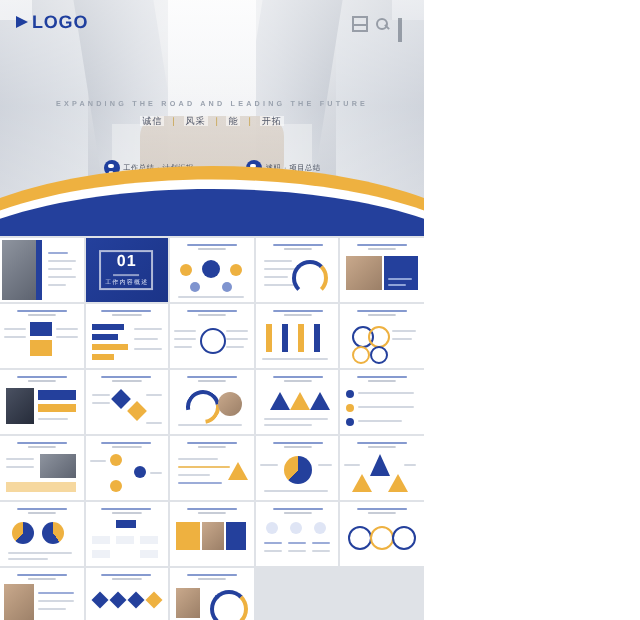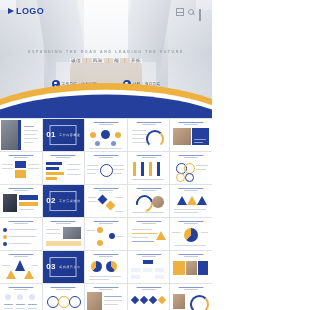--- a/index.html
+++ b/index.html
@@ -81,21 +81,21 @@
   .thumb{position:relative;background:#fff;overflow:hidden;}
   .thumb .hd{position:absolute;left:50%;transform:translateX(-50%);top:2.5px;width:60%;height:1.6px;
         background:#2347a8;opacity:.55;border-radius:1px;}
   .thumb .hd2{position:absolute;left:50%;transform:translateX(-50%);top:5px;width:34%;height:1px;
         background:#c7ccd6;border-radius:1px;}
 
   
   .thumb.sec{background:linear-gradient(135deg,#24409c,#1b3488);}
   .sec .box{position:absolute;left:50%;top:50%;transform:translate(-50%,-50%);
         width:60%;height:56%;border:1px solid rgba(255,255,255,.65);
-        display:flex;flex-direction:row;align-items:center;justify-content:center;gap:1.5px;}
+        display:flex;flex-direction:column;align-items:center;justify-content:center;gap:1.5px;}
   .sec .num{font-size:8px;font-weight:700;color:#fff;line-height:8px;letter-spacing:.5px;}
   .sec .cap{font-size:3px;color:#dfe5f7;letter-spacing:.6px;white-space:nowrap;}
   .sec .rule{width:52%;height:.6px;background:rgba(255,255,255,.5);}
 
   
   .ln{position:absolute;height:1px;background:#d3d8e1;border-radius:1px;}
   .ln.b{background:#2347a8;opacity:.45;}
   .ln.o{background:#e8ae3c;opacity:.75;}
   .cir{position:absolute;border-radius:50%;}
   .dia{position:absolute;transform:rotate(45deg);}
@@ -288,27 +288,20 @@
 
     <div class="thumb">
       <div class="hd"></div>
         <div class="hd2"></div>
       <div class="photo dark" style="left:3px;top:9px;width:14px;height:18px"></div>
       <div class="bluebox" style="left:19px;top:10px;width:19px;height:5px"></div>
       <div class="orangebox" style="left:19px;top:17px;width:19px;height:4px"></div>
       <div class="ln" style="left:19px;top:24px;width:15px"></div>
     </div>
 
-    <div class="thumb sec">
-      <div class="box">
-        <span class="num">02</span>
-        <span class="rule"></span>
-        <span class="cap">工作完成情况</span>
-      </div>
-    </div>
 
     <div class="thumb">
       <div class="hd"></div>
         <div class="hd2"></div>
       <div class="dia" style="left:14px;top:11px;width:7px;height:7px;background:#24409c"></div>
       <div class="dia" style="left:22px;top:17px;width:7px;height:7px;background:#eeb140"></div>
       <div class="ln" style="left:3px;top:12px;width:9px"></div>
       <div class="ln" style="left:3px;top:16px;width:9px"></div>
       <div class="ln" style="left:30px;top:12px;width:8px"></div>
       <div class="ln" style="left:30px;top:26px;width:8px"></div>
@@ -384,27 +377,20 @@
     <div class="thumb">
       <div class="hd"></div>
         <div class="hd2"></div>
       <div class="triB" style="left:15px;top:9px;border-bottom-width:11px"></div>
       <div class="triO" style="left:6px;top:19px"></div>
       <div class="triO" style="left:24px;top:19px"></div>
       <div class="ln" style="left:2px;top:14px;width:8px"></div>
       <div class="ln" style="left:32px;top:14px;width:6px"></div>
     </div>
 
-    <div class="thumb sec">
-      <div class="box">
-        <span class="num">03</span>
-        <span class="rule"></span>
-        <span class="cap">成功项目展示</span>
-      </div>
-    </div>
 
     <div class="thumb">
       <div class="hd"></div>
         <div class="hd2"></div>
       <div class="pieB" style="left:6px;top:10px;width:11px;height:11px"></div>
       <div class="pieB" style="left:21px;top:10px;width:11px;height:11px;background:conic-gradient(#eeb140 0 40%,#24409c 40% 100%)"></div>
       <div class="ln" style="left:4px;top:25px;width:32px"></div>
       <div class="ln" style="left:4px;top:28px;width:20px"></div>
     </div>
 

